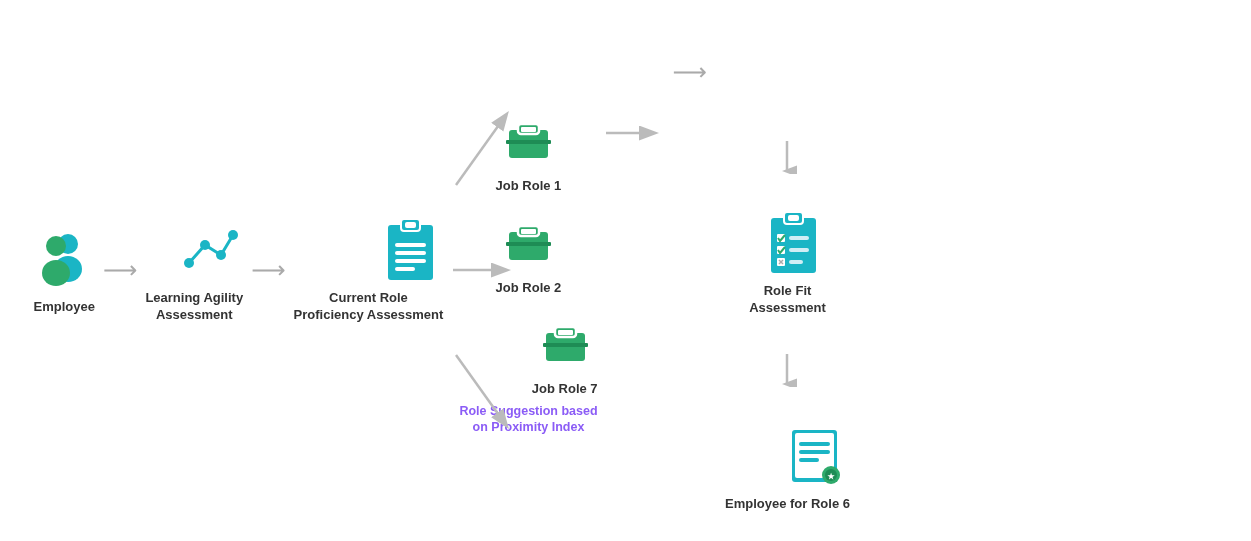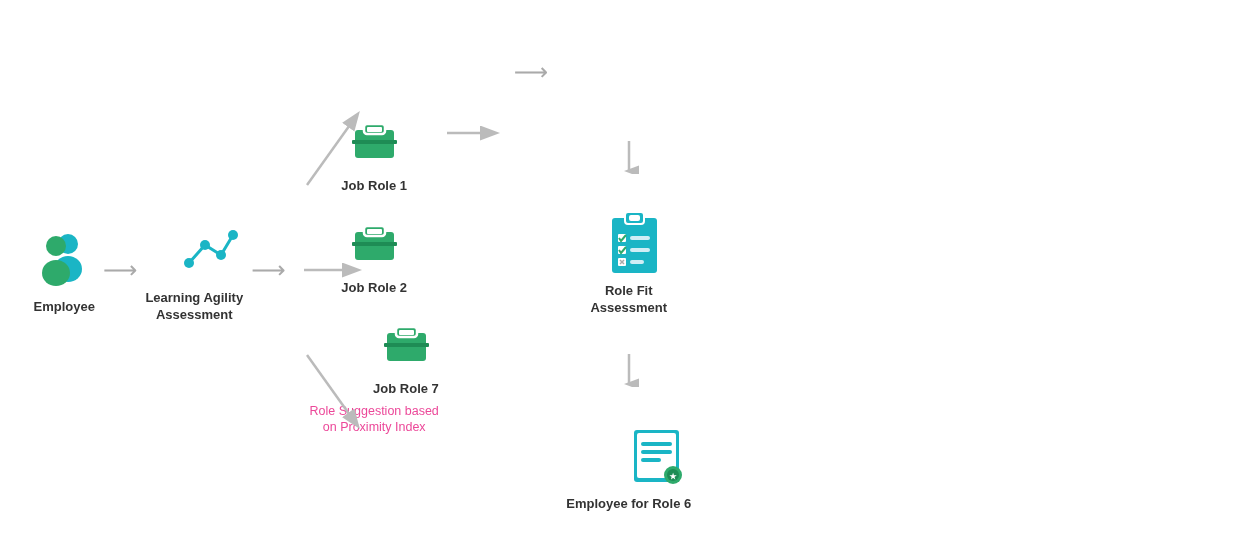--- a/index.html
+++ b/index.html
@@ -48,22 +48,22 @@
     .icon-wrapper {
       width: 65px;
       height: 65px;
       display: flex;
       align-items: center;
       justify-content: center;
     }
 
     .bottom-note {
       font-size: 12.5px;
-      font-weight: normal;
-      color: #ec4899;
+      font-weight: bold;
+      color: #8b5cf6;
       text-align: center;
       margin-top: 5px;
       line-height: 1.3;
     }
 
     .main-flow {
       display: flex;
       align-items: center;
       width: 100%;
     }
@@ -99,20 +99,37 @@
           <circle cx="40" cy="30" r="5" fill="#1ab5c5"></circle>
           <circle cx="52" cy="10" r="5" fill="#1ab5c5"></circle>
           <polyline points="8,38 24,20 40,30 52,10" stroke="#1ab5c5" stroke-width="3" fill="none"></polyline>
         </svg>
       </div>
       <div class="node-label">Learning Agility<br>Assessment</div>
     </div>
 
     <div class="arrow">⟶</div>
 
+    <div class="node">
+      <div class="icon-wrapper">
+        <svg width="55" height="65" viewBox="0 0 55 65">
+
+          <rect x="5" y="8" width="45" height="55" rx="3" fill="#1ab5c5"></rect>
+
+          <rect x="18" y="2" width="19" height="12" rx="3" fill="#1ab5c5" stroke="#fff" stroke-width="2"></rect>
+          <rect x="22" y="5" width="11" height="6" rx="2" fill="#fff"></rect>
+
+          <rect x="12" y="26" width="31" height="4" rx="2" fill="#fff"></rect>
+          <rect x="12" y="34" width="31" height="4" rx="2" fill="#fff"></rect>
+          <rect x="12" y="42" width="31" height="4" rx="2" fill="#fff"></rect>
+          <rect x="12" y="50" width="20" height="4" rx="2" fill="#fff"></rect>
+        </svg>
+      </div>
+      <div class="node-label">Current Role<br>Proficiency Assessment</div>
+    </div>
 
     <div style="display:flex; flex-direction:column; align-items:center; margin: 0 8px; position:relative; height:340px; justify-content:center;">
 
       <svg width="60" height="80" viewBox="0 0 60 80" style="position:absolute; top:10px; left:0;">
         <defs>
           <marker id="ah1" markerWidth="8" markerHeight="8" refX="6" refY="3" orient="auto">
             <path d="M0,0 L0,6 L8,3 z" fill="#bbb"></path>
           </marker>
         </defs>
         <line x1="5" y1="75" x2="55" y2="5" stroke="#bbb" stroke-width="2.5" marker-end="url(#ah1)"></line>

